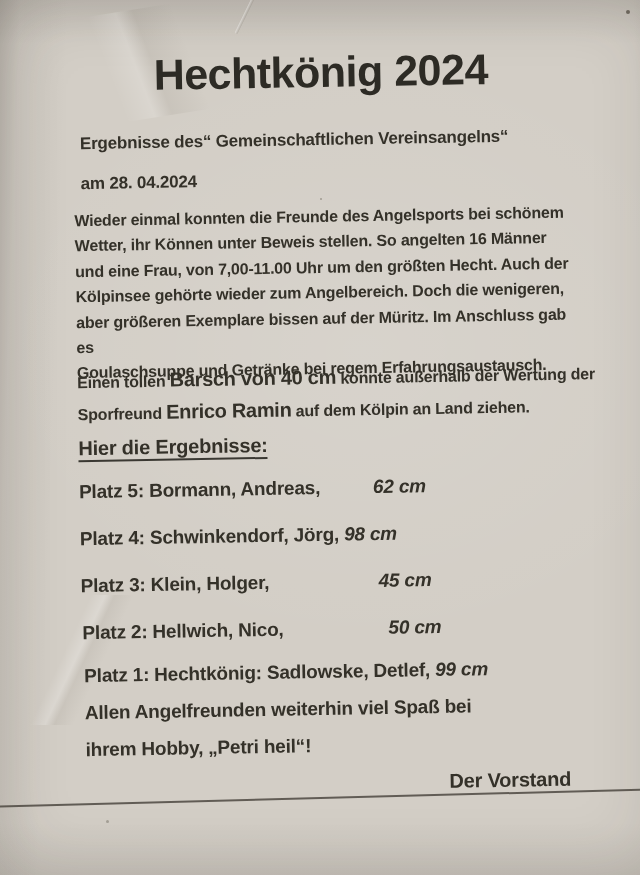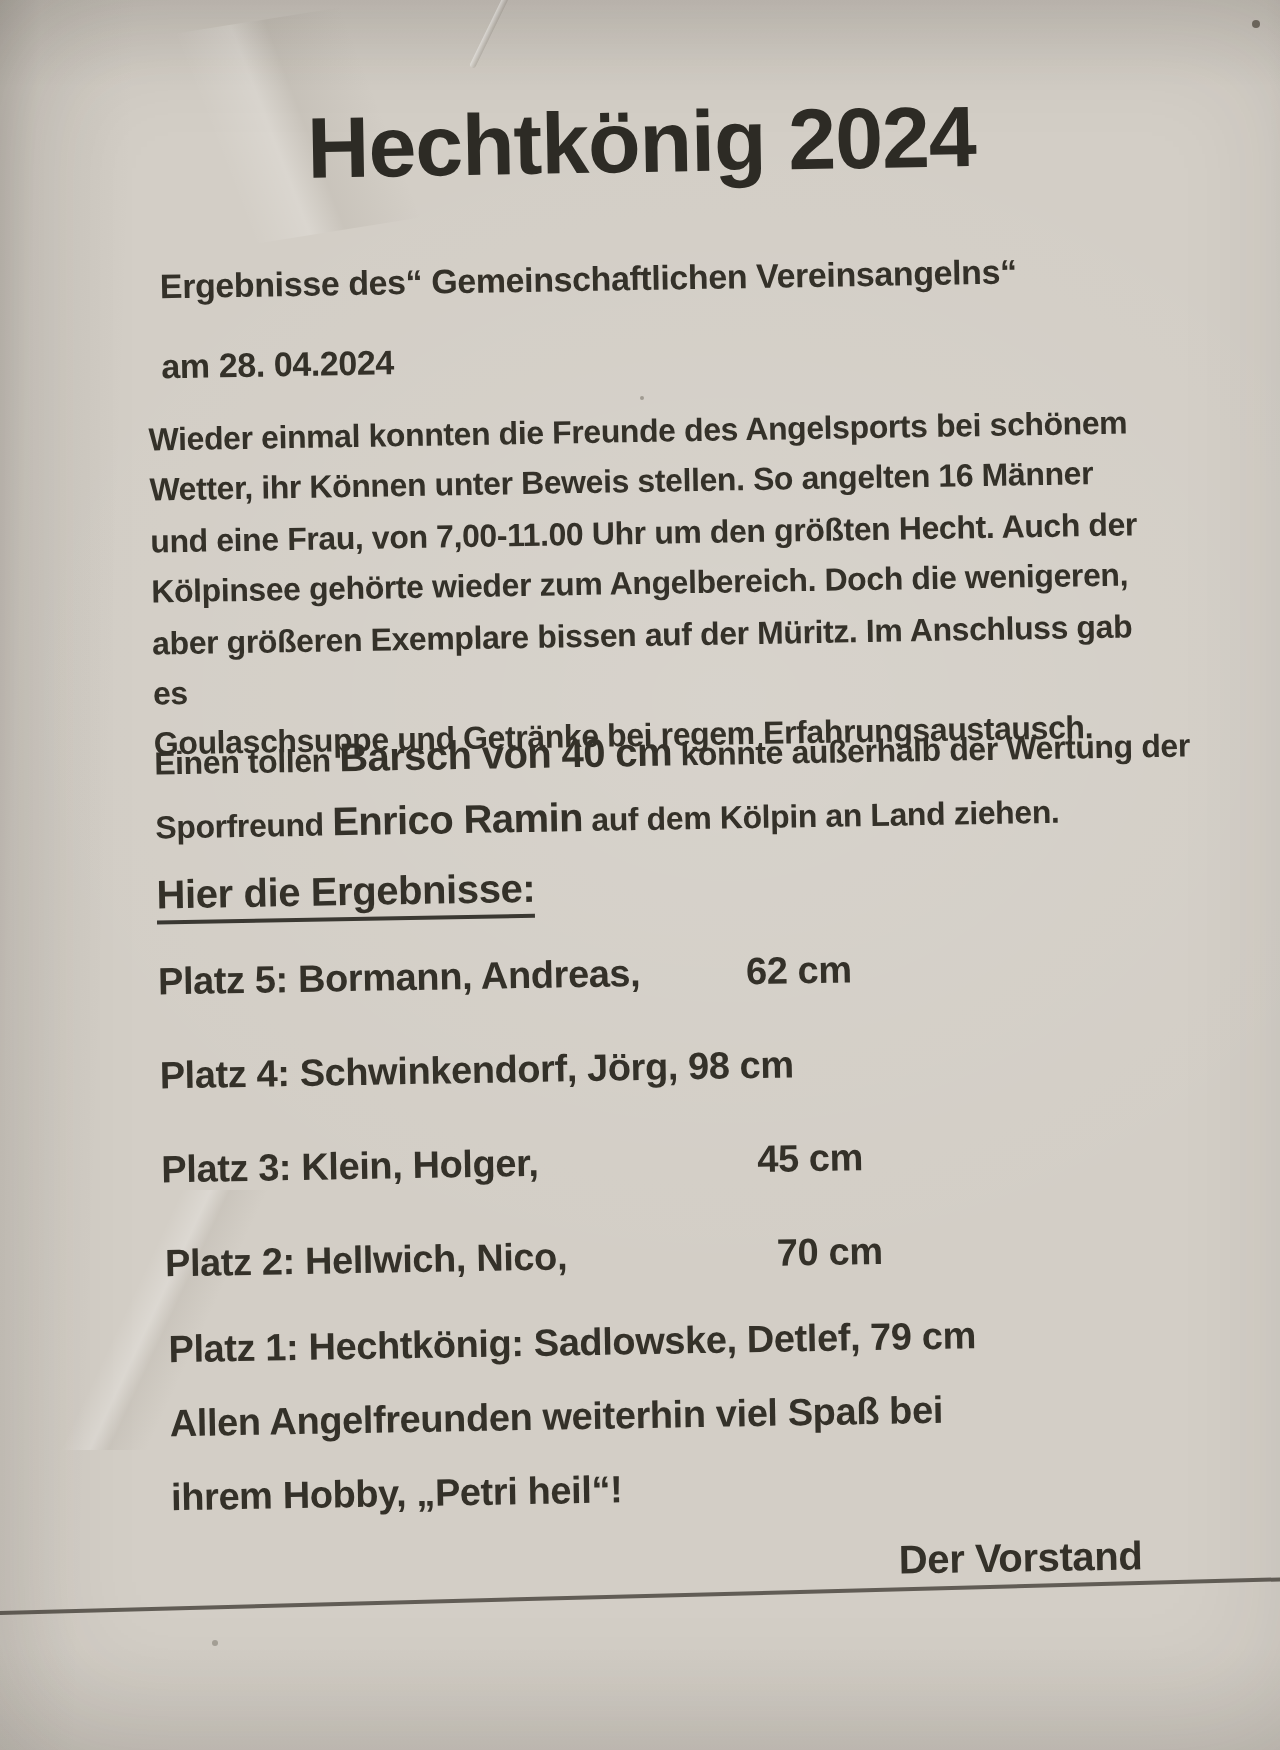--- a/index.html
+++ b/index.html
@@ -72,21 +72,21 @@
   .highlight .big { font-size: 20px; letter-spacing: -0.3px; }
 
   .results-heading { left: 78px; top: 433px; font-size: 20px; }
   .results-heading .underline {
     border-bottom: 2.5px solid #3a3832;
     padding-bottom: 1px;
   }
 
   .row { font-size: 19px; white-space: nowrap; }
   .row .rlabel { display: inline-block; }
-  .row .rval  { margin-left: 5px; }
+  .row .rval  { margin-left: 5px; font-style: italic; }
   .row-0 { left: 78px; top: 477px; }
   .row-1 { left: 78px; top: 524px; }
   .row-2 { left: 78px; top: 571px; }
   .row-3 { left: 79px; top: 618px; }
   .row-4 { left: 80px; top: 661px; }
   .row-0 .rlabel { min-width: 289px; }
   .row-2 .rlabel { min-width: 293px; }
   .row-3 .rlabel { min-width: 301px; }
 
   .closing { left: 80px; top: 690px; width: 520px; font-size: 19px; line-height: 37px; }
@@ -132,22 +132,22 @@
     <div class="block highlight">
       <div><span>Einen tollen </span><span class="big">Barsch von 40 cm</span><span> konnte außerhalb der Wertung der</span></div>
       <div><span>Sporfreund </span><span class="big">Enrico Ramin</span><span> auf dem Kölpin an Land ziehen.</span></div>
     </div>
 
     <div class="block results-heading"><span class="underline">Hier die Ergebnisse:</span></div>
 
     <div class="block row row-0"><span class="rlabel">Platz 5: Bormann, Andreas,</span><span class="rval">62 cm</span></div>
     <div class="block row row-1"><span class="rlabel">Platz 4: Schwinkendorf, Jörg,</span><span class="rval">98 cm</span></div>
     <div class="block row row-2"><span class="rlabel">Platz 3: Klein, Holger,</span><span class="rval">45 cm</span></div>
-    <div class="block row row-3"><span class="rlabel">Platz 2: Hellwich, Nico,</span><span class="rval">70 cm</span></div>
-    <div class="block row row-4"><span class="rlabel">Platz 1: Hechtkönig: Sadlowske, Detlef,</span><span class="rval">79 cm</span></div>
+    <div class="block row row-3"><span class="rlabel">Platz 2: Hellwich, Nico,</span><span class="rval">50 cm</span></div>
+    <div class="block row row-4"><span class="rlabel">Platz 1: Hechtkönig: Sadlowske, Detlef,</span><span class="rval">99 cm</span></div>
 
     <div class="block closing">
       <div>Allen Angelfreunden weiterhin viel Spaß bei</div>
       <div>ihrem Hobby, „Petri heil“!</div>
     </div>
 
     <div class="block signature">Der Vorstand</div>
 
   </div>
 

